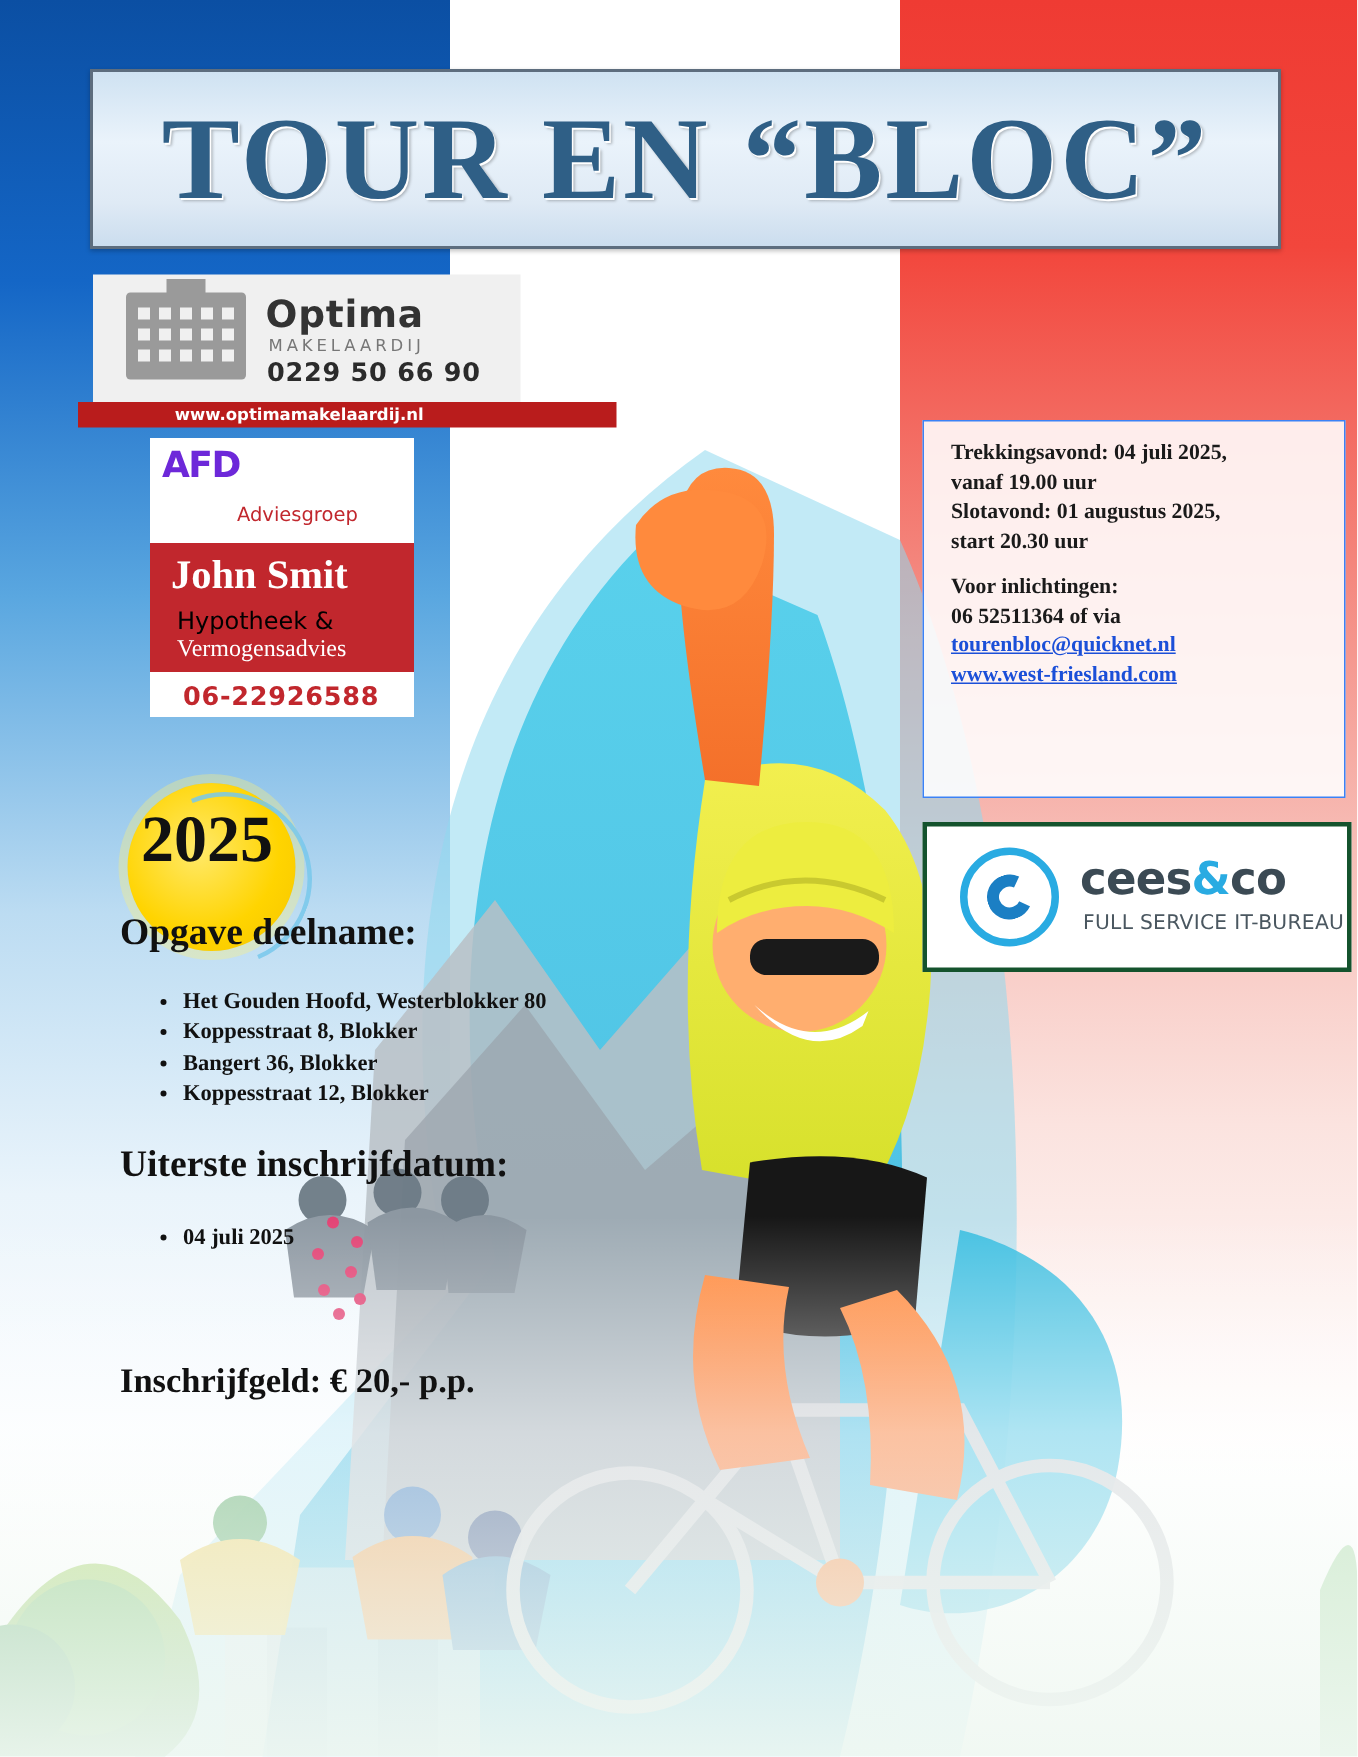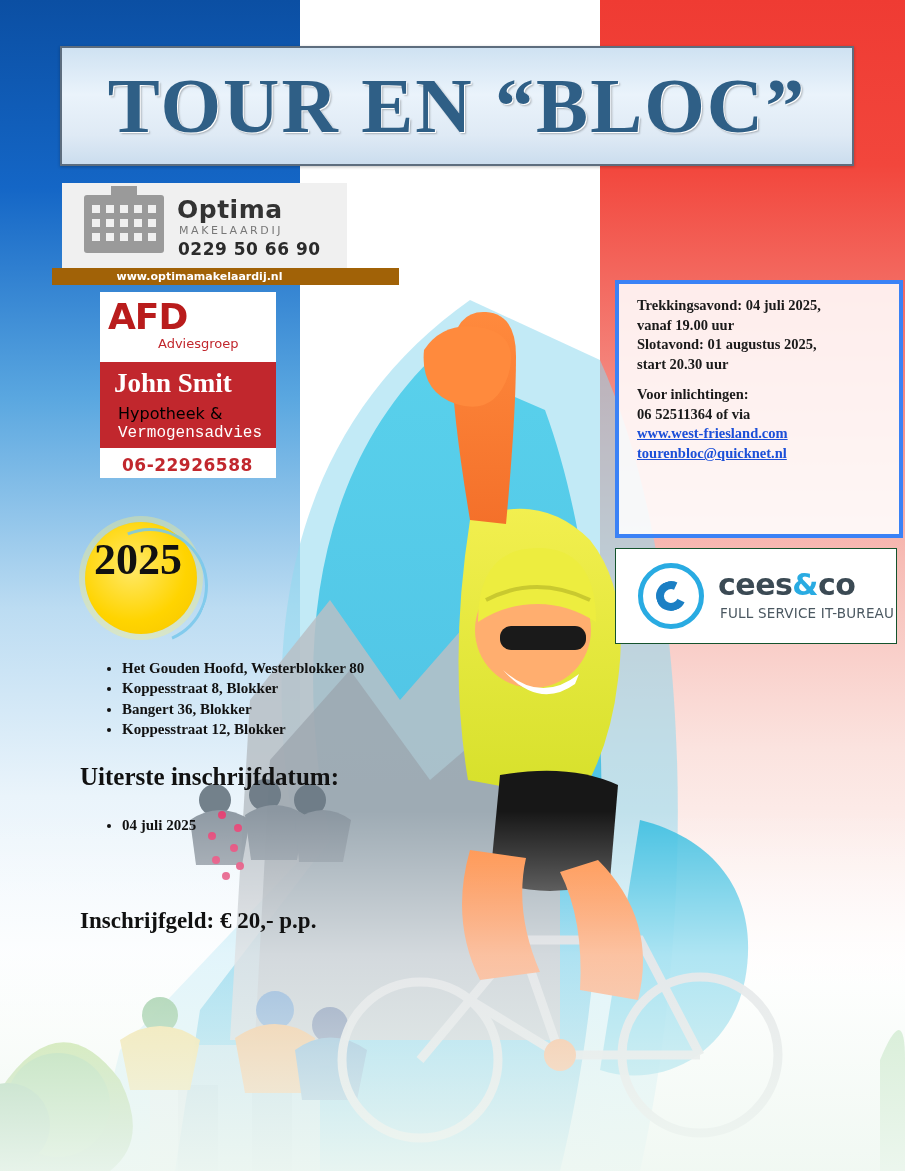--- a/index.html
+++ b/index.html
@@ -125,21 +125,22 @@
     font-family: "DejaVu Sans", sans-serif;
     font-weight: bold;
     font-size: 17px;
     color: #2b2b2b;
     letter-spacing: 0.5px;
   }
   .optima-url-bar {
     position: absolute;
     left: 52px; top: 268px;
     width: 347px; height: 17px;
-    background: #a16207;
+    background: #b91c1c;
+    padding-left: 12px;
   }
   .optima-url {
     position: absolute;
     left: 0; top: 0;
     width: 295px; height: 17px;
     line-height: 17px;
     text-align: center;
     font-family: "DejaVu Sans", sans-serif;
     font-size: 11px;
     font-weight: bold;
@@ -151,22 +152,22 @@
     position: absolute;
     left: 100px; top: 292px;
     width: 176px; height: 186px;
     background: #ffffff;
   }
   .afd-logo {
     position: absolute;
     left: 8px; top: 4px;
     font-family: "DejaVu Sans", sans-serif;
     font-weight: bold;
-    font-size: 36px;
-    color: #b91c1c;
+    font-size: 24px;
+    color: #6d28d9;
     letter-spacing: -1px;
   }
   .afd-sub {
     position: absolute;
     left: 58px; top: 44px;
     font-family: "DejaVu Sans", sans-serif;
     font-size: 13px;
     color: #c1272d;
   }
   .afd-red {
@@ -186,40 +187,40 @@
   .afd-line1 {
     position: absolute;
     left: 18px; top: 42px;
     font-family: "DejaVu Sans", sans-serif;
     font-size: 16px;
     color: #000000;
   }
   .afd-line2 {
     position: absolute;
     left: 18px; top: 62px;
-    font-family: Liberation Mono, monospace;
+    font-family: Liberation Serif, serif;
     font-size: 16px;
     color: #ffffff;
   }
   .afd-phone {
     position: absolute;
     left: 22px; top: 163px;
     font-family: "DejaVu Sans", sans-serif;
     font-weight: bold;
     font-size: 17px;
     color: #c1272d;
     letter-spacing: 0.5px;
   }
 
   
   .info-box {
     position: absolute;
     left: 615px; top: 280px;
     width: 280px; height: 250px;
-    border: 4px solid #3b82f6;
+    border: 1px solid #3b82f6;
     background: rgba(255,255,255,0.88);
   }
   .info-text {
     position: absolute;
     left: 18px; top: 12px;
     width: 250px;
     font-family: "Liberation Serif", serif;
     font-weight: bold;
     font-size: 14.5px;
     line-height: 1.35;
@@ -230,21 +231,21 @@
     color: #1b4fd8;
     text-decoration: underline;
     display: block;
   }
 
   
   .cees-box {
     position: absolute;
     left: 615px; top: 548px;
     width: 280px; height: 94px;
-    border: 1px solid #14532d;
+    border: 3px solid #14532d;
     background: #ffffff;
   }
   .cees-mark {
     position: absolute;
     left: 22px; top: 14px;
     width: 66px; height: 66px;
     border-radius: 50%;
     border: 5px solid #29abe2;
     box-sizing: border-box;
   }
@@ -499,35 +500,36 @@
 
   <div class="info-box">
     <div class="info-text">
       <div>Trekkingsavond: 04 juli 2025,</div>
       <div>vanaf 19.00 uur</div>
       <div>Slotavond: 01 augustus 2025,</div>
       <div>start 20.30 uur</div>
       <div class="gap"></div>
       <div>Voor inlichtingen:</div>
       <div>06 52511364 of via</div>
+      <a class="info-link" href="#">tourenbloc@quicknet.nl</a>
       <a class="info-link" href="#">www.west-friesland.com</a>
-      <a class="info-link" href="#">tourenbloc@quicknet.nl</a>
     </div>
   </div>
 
   <div class="cees-box">
     <div class="cees-mark"></div>
     <div class="cees-name"><span>cees</span><span class="amp">&amp;</span><span>co</span></div>
     <div class="cees-tag">FULL SERVICE IT-BUREAU</div>
   </div>
 
   <div class="sun"></div>
   <div class="sun-ring"></div>
   <div class="year">2025</div>
 
+  <div class="h-opgave">Opgave deelname:</div>
   <ul class="list-opgave">
     <li>Het Gouden Hoofd, Westerblokker 80</li>
     <li>Koppesstraat 8, Blokker</li>
     <li>Bangert 36, Blokker</li>
     <li>Koppesstraat 12, Blokker</li>
   </ul>
 
   <div class="h-uiterste">Uiterste inschrijfdatum:</div>
   <ul class="list-uiterste">
     <li>04 juli 2025</li>

